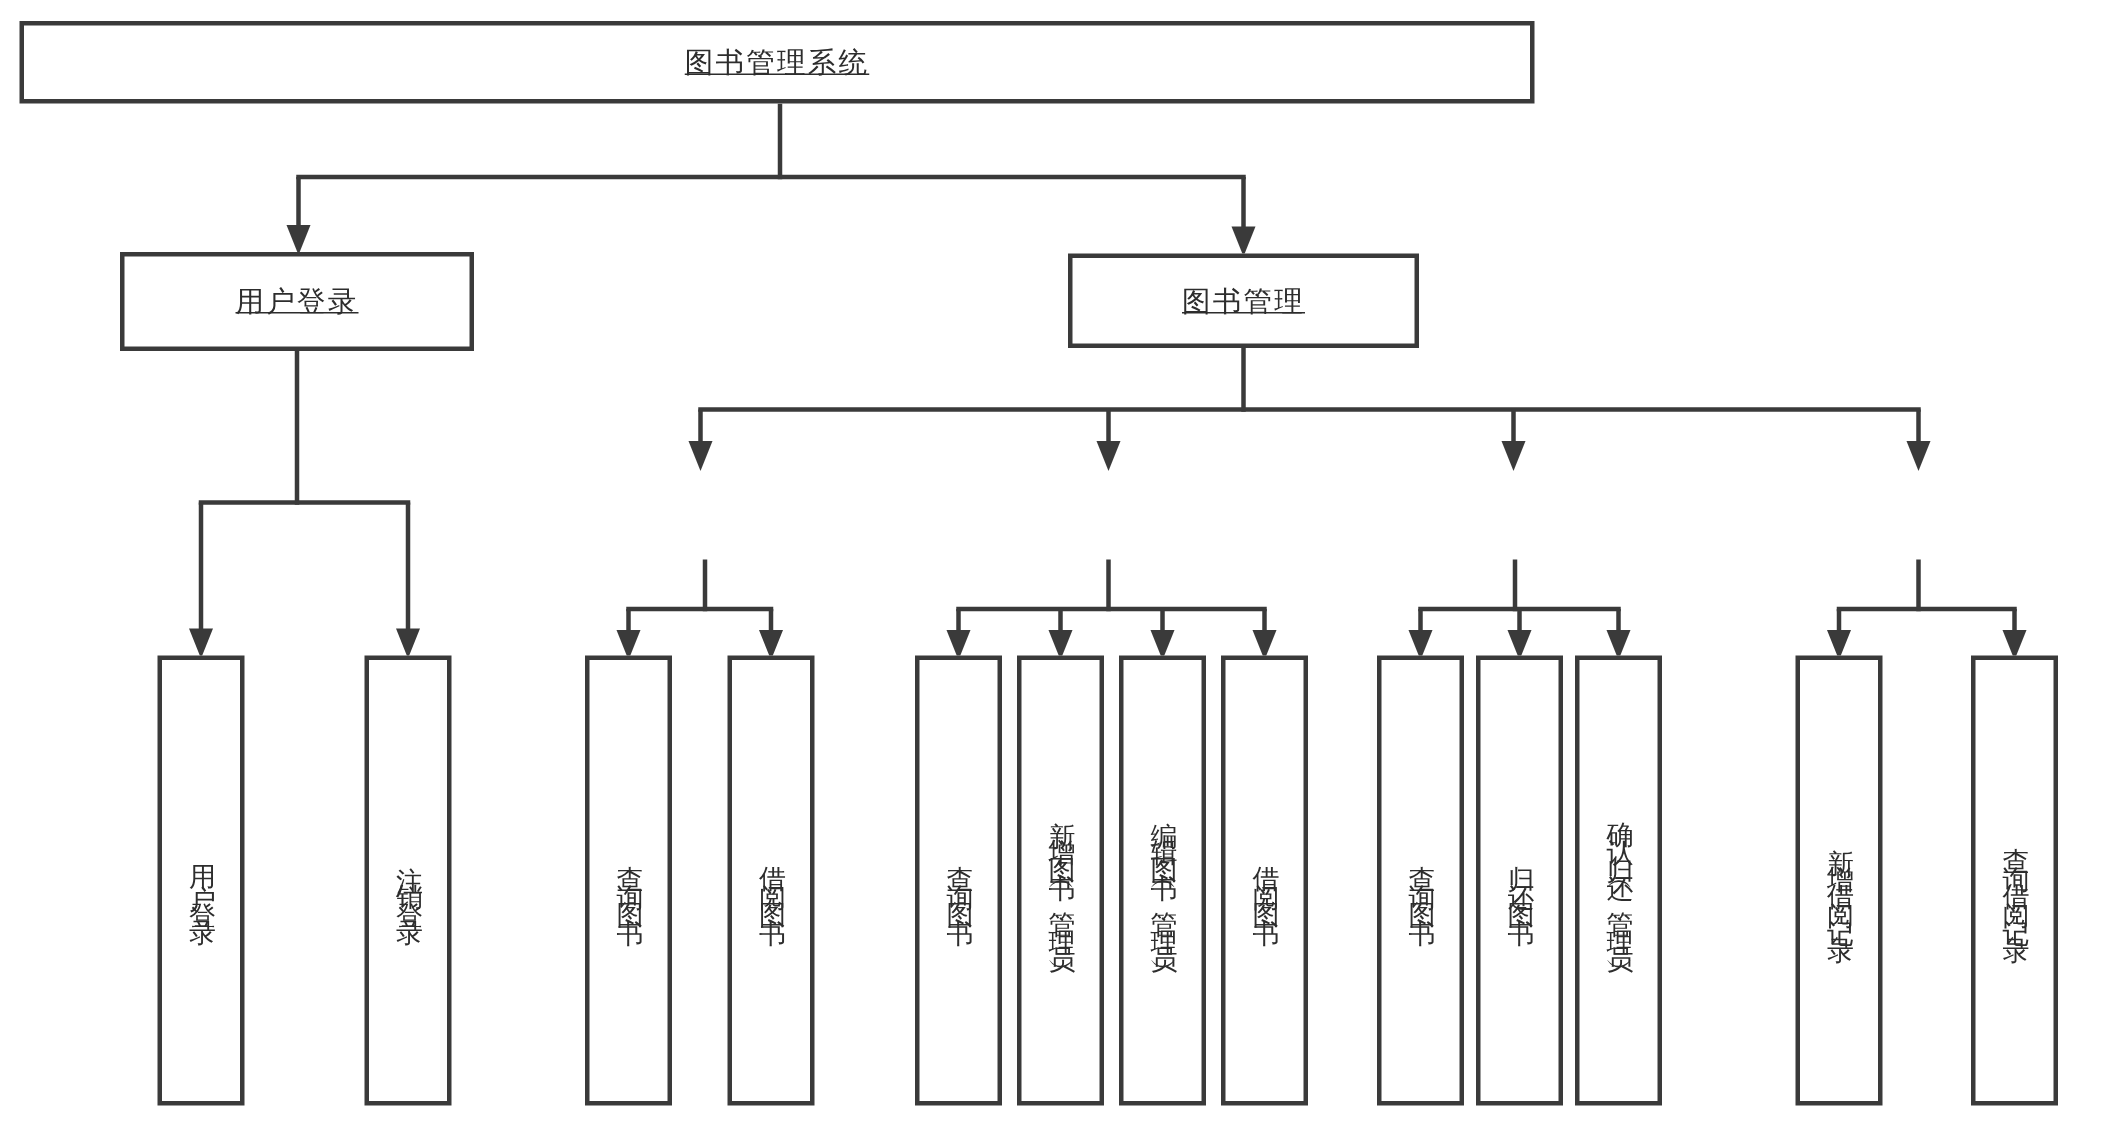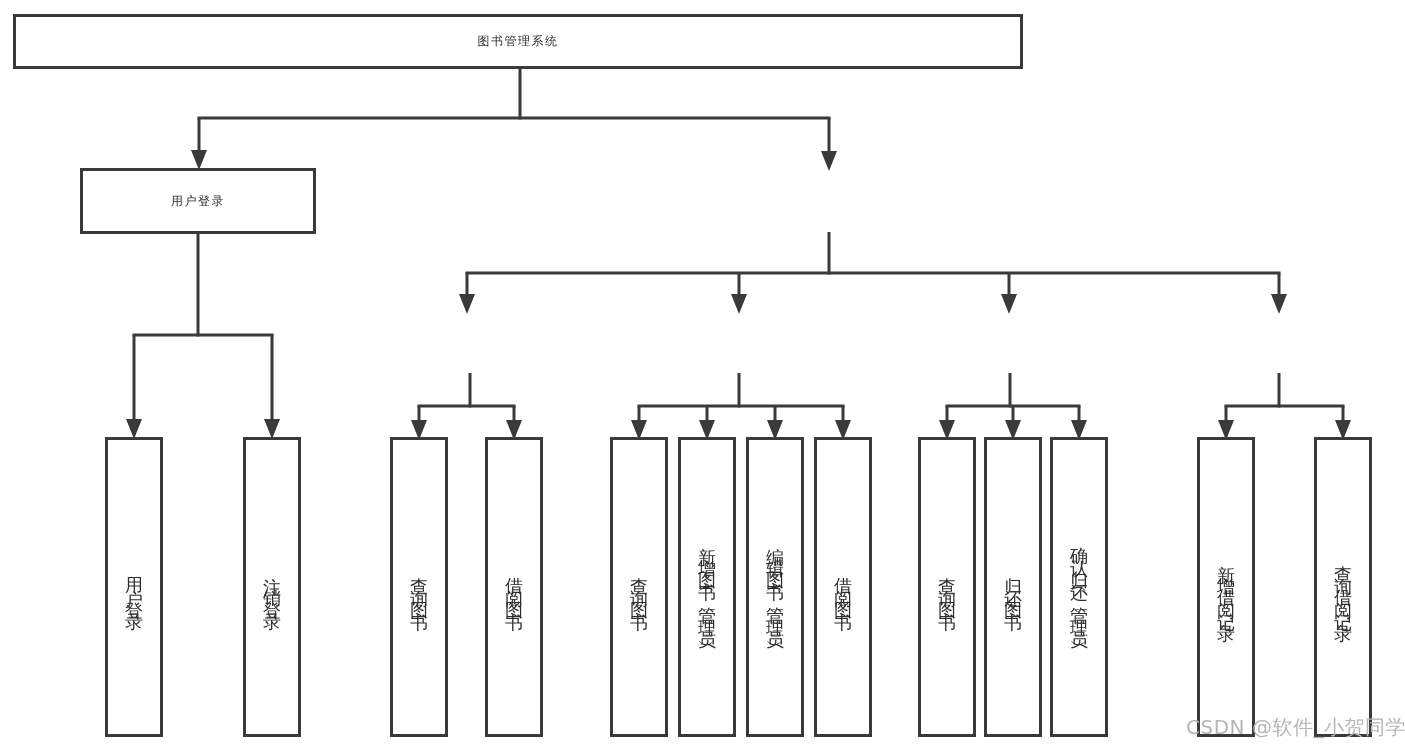--- a/index.html
+++ b/index.html
@@ -22,23 +22,24 @@
   #connectors polygon{fill:var(--line);}
   .box{
     position:absolute;
     box-sizing:border-box;
     background:var(--bg);
     border:3px solid var(--line);
     display:flex;align-items:center;justify-content:center;
     z-index:1;
   }
   .box.h .lbl{
-    font-size:12px;
+    font-size:19px;
     letter-spacing:1.5px;
     white-space:nowrap;
+    text-decoration:underline;
   }
   .box.v .lbl{
     writing-mode:vertical-rl;
     text-orientation:mixed;
     font-size:18px;
     line-height:1;
     letter-spacing:12px;
   }
   #watermark{
     position:absolute;
@@ -131,20 +132,23 @@
     </g>
   </svg>
 
   <div class="box h" style="left:13px;top:14px;width:1010px;height:55px">
     <span class="lbl">图书管理系统</span>
   </div>
 
   <div class="box h" style="left:80px;top:168px;width:236px;height:66px">
     <span class="lbl">用户登录</span>
   </div>
+  <div class="box h" style="left:712px;top:169px;width:234px;height:63px">
+    <span class="lbl">图书管理</span>
+  </div>
 
 
   <div class="box v" style="left:105px;top:437px;width:58px;height:300px">
     <span class="lbl">用户登录</span>
   </div>
   <div class="box v" style="left:243px;top:437px;width:58px;height:300px">
     <span class="lbl">注销登录</span>
   </div>
 
   <div class="box v" style="left:390px;top:437px;width:58px;height:300px">
@@ -177,15 +181,14 @@
     <span class="lbl">确认归还（管理员）</span>
   </div>
 
   <div class="box v" style="left:1197px;top:437px;width:58px;height:300px">
     <span class="lbl">新增借阅记录</span>
   </div>
   <div class="box v" style="left:1314px;top:437px;width:58px;height:300px">
     <span class="lbl">查询借阅记录</span>
   </div>
 
-  <div id="watermark">CSDN @软件_小贺同学</div>
 
 </div>
 
 </body></html>

